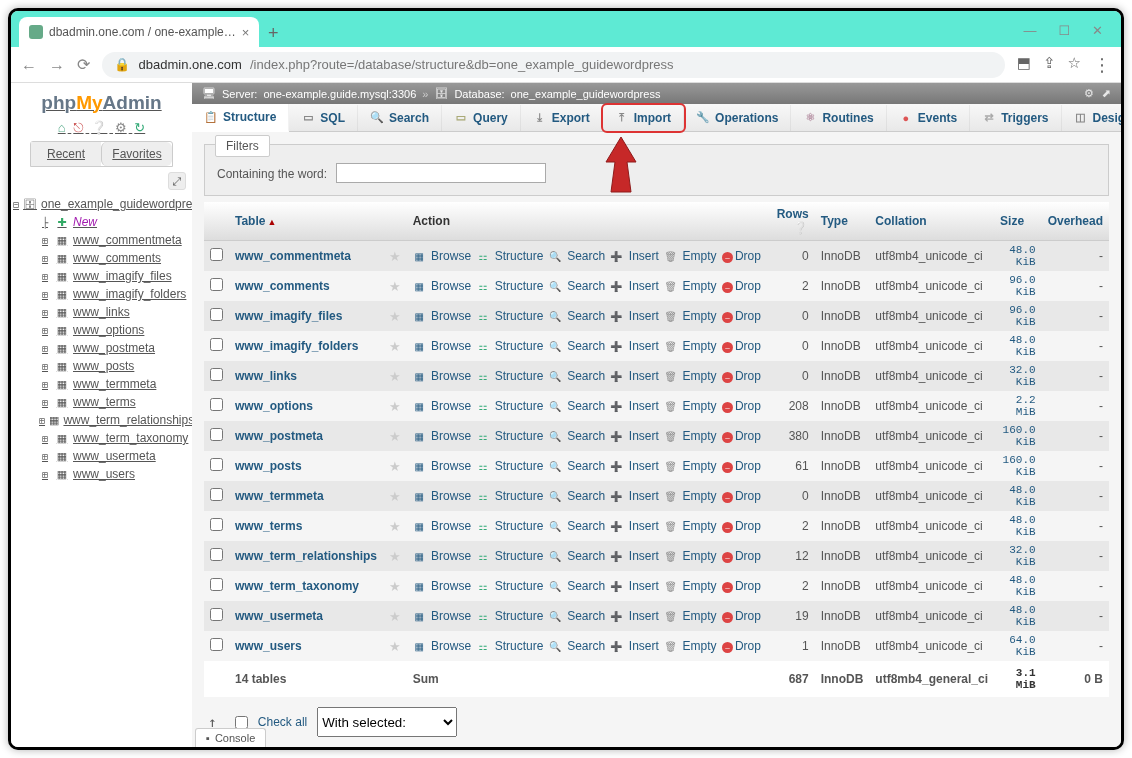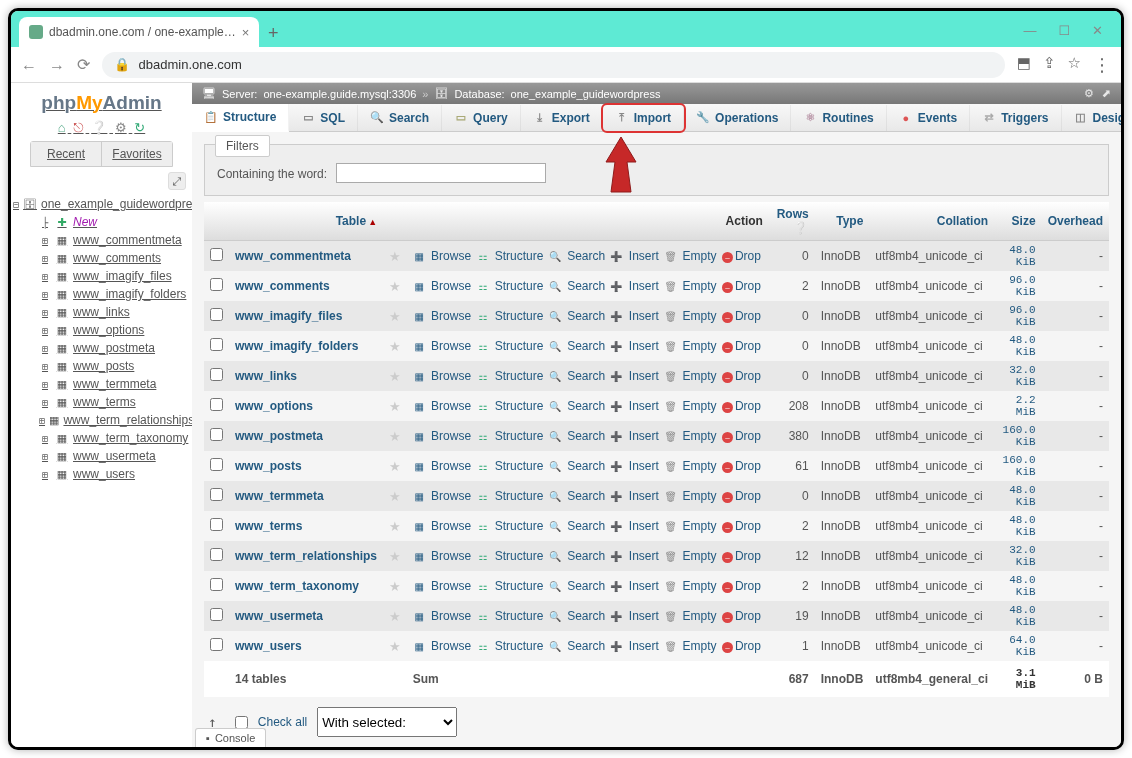--- a/index.html
+++ b/index.html
@@ -36,21 +36,21 @@
   
   .sidebar { width: 181px; background: #fff; border-right: 0; padding-top: 5px; text-decoration: underline; }
   .logo { text-align: center; padding: 4px 0; }
   .logo .php { color: #678; font-size: 19px; font-weight: bold; }
   .logo .my { color: #f90; font-size: 19px; font-weight: bold; }
   .logo .admin { color: #678; font-size: 19px; font-weight: bold; }
   .logo-icons { text-align: center; padding: 2px 0 5px; font-size: 13px; }
   .logo-icons span { margin: 0 2px; cursor: pointer; }
   .side-tabs { display: flex; border: 1px solid #ccc; margin: 0 19px 2px; border-radius: 3px 3px 0 0; }
   .side-tab { flex: 1; text-align: center; padding: 5px 0; font-size: 12px; background: #eee; cursor: pointer; }
-  .side-tab + .side-tab { border-left: 1px solid #ccc; }
+  .side-tab + .side-tab { border-left: 1px solid #ccc; border-radius: 6px; }
   .side-search { text-align: right; padding: 3px 6px 2px; }
   .side-search-ico { width: 18px; height: 18px; display: inline-flex; align-items: center; justify-content: center; background: #eee; border: 1px solid #ddd; border-radius: 3px; font-size: 11px; cursor: pointer; }
   .tree { padding: 3px 0 0 0; font-size: 12px; }
   .tree-row { display: flex; align-items: center; padding: 2px 2px; gap: 4px; white-space: nowrap; overflow: hidden; cursor: pointer; }
   .tree-row.db { font-weight: normal; }
   .tree-toggle { width: 12px; text-align: center; color: #666; font-family: monospace; font-size: 10px; }
   .tree-ico { width: 14px; text-align: center; font-size: 11px; }
   .tree-sub { padding-left: 28px; }
   .tree-sub .tree-row { padding: 2px 0; }
   .tree-link { color: #555; }
@@ -78,21 +78,21 @@
   
   
   .content-wrap { padding: 12px; }
   .filters-box { border: 1px solid #ccc; background: #eee; padding: 18px 12px 12px; position: relative; margin-bottom: 6px; }
   .filters-legend { position: absolute; top: -10px; left: 10px; background: #fff; border: 1px solid #ccc; padding: 3px 10px; font-size: 12px; border-radius: 2px; }
   .filters-box label { font-size: 12px; margin-right: 6px; }
   .filters-box input { width: 210px; height: 20px; border: 1px solid #aaa; padding: 0 4px; }
   
   
   .tbl { width: 100%; border-collapse: collapse; font-size: 12px; }
-  .tbl th { background: linear-gradient(#fff,#ddd); text-align: right; padding: 5px 6px; color: #235a81; border-bottom: 1px solid #ccc; cursor: pointer; font-weight: bold; }
+  .tbl th { background: linear-gradient(#fff,#ddd); text-align: left; padding: 5px 6px; color: #235a81; border-bottom: 1px solid #ccc; cursor: pointer; font-weight: bold; }
   .tbl th.plain { color: #333; cursor: default; font-weight: bold; }
   .tbl td { padding: 3px 6px; vertical-align: middle; }
   .tbl tbody tr:nth-child(even) { background: #f5f5f5; }
   .tbl tbody tr:nth-child(odd) { background: #e8e8e8; }
   .tbl a { color: #235a81; text-decoration: none; }
   .tbl .name { font-weight: bold; color: #235a81; }
   .tbl .star { color: #ccc; cursor: pointer; font-size: 13px; }
   .tbl .act { color: #235a81; white-space: nowrap; }
   .tbl .act span { cursor: pointer; margin-right: 2px; }
   .tbl .act .ai { width: 13px; display: inline-block; text-align: center; font-size: 10px; }
@@ -142,20 +142,21 @@
     <div class="plus-tab">+</div>
   </div>
 
   <div class="addr-row">
     <span class="nav-ico">←</span>
     <span class="nav-ico">→</span>
     <span class="nav-ico">⟳</span>
     <div class="url-bar">
       <span class="lock">🔒</span>
       <span class="host">dbadmin.one.com</span>
+        <span class="path">/index.php?route=/database/structure&amp;db=one_example_guidewordpress</span>
     </div>
     <div class="right-icons">
       <span>⬒</span>
       <span>⇪</span>
       <span>☆</span>
       <span class="dots">⋮</span>
     </div>
   </div>
 
   <div class="app">

